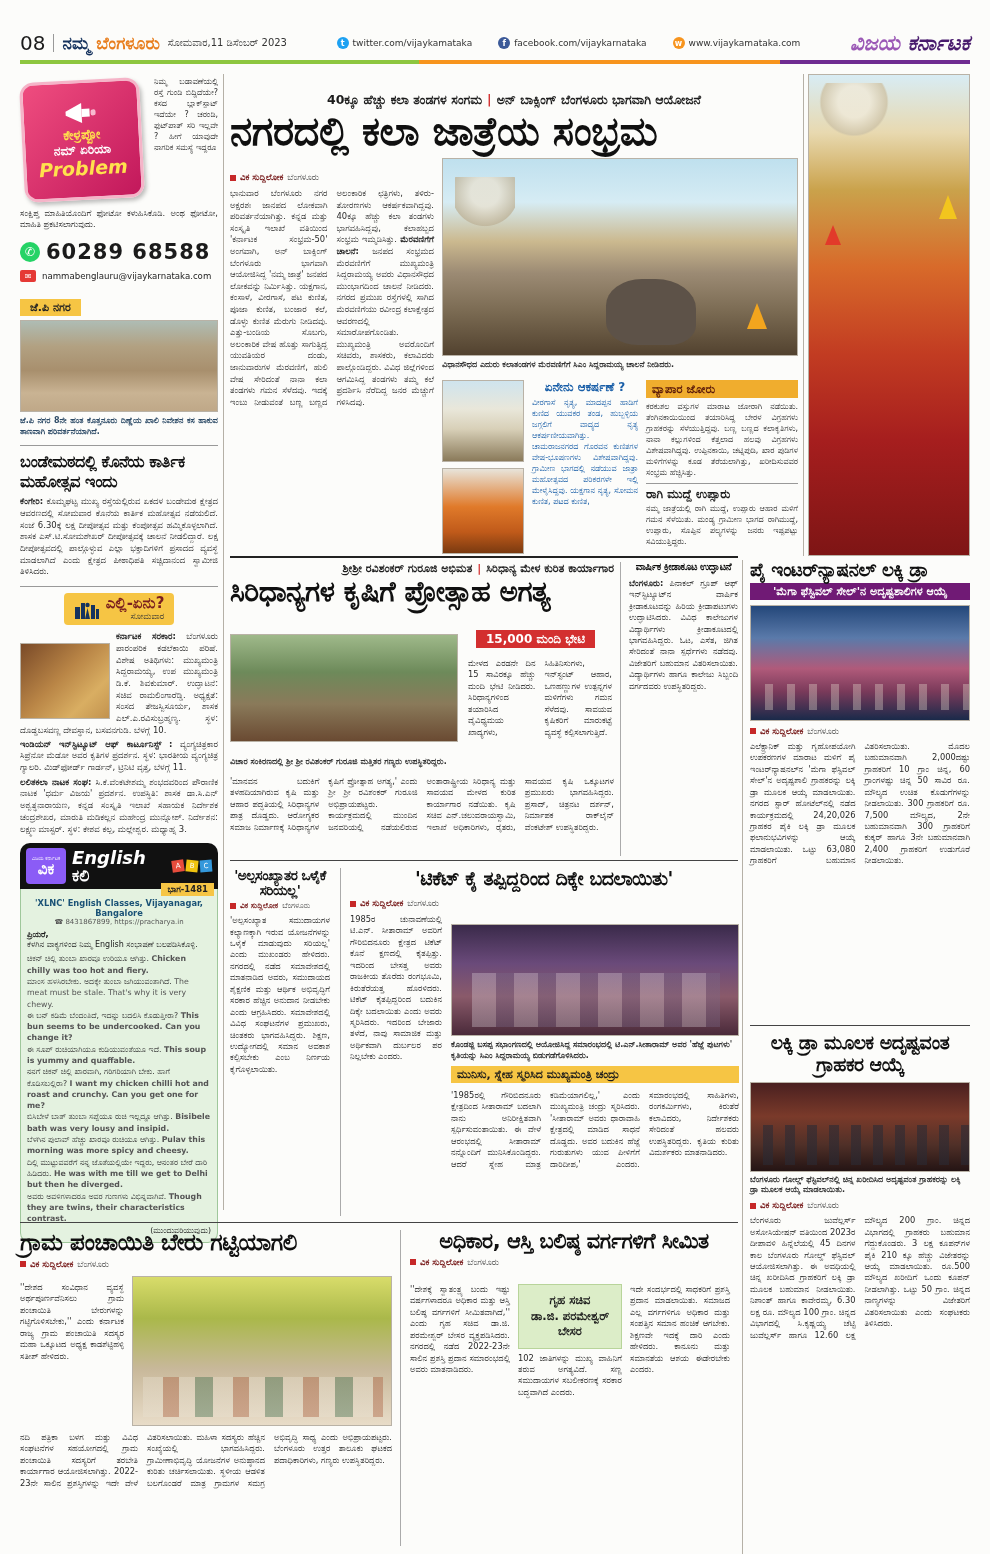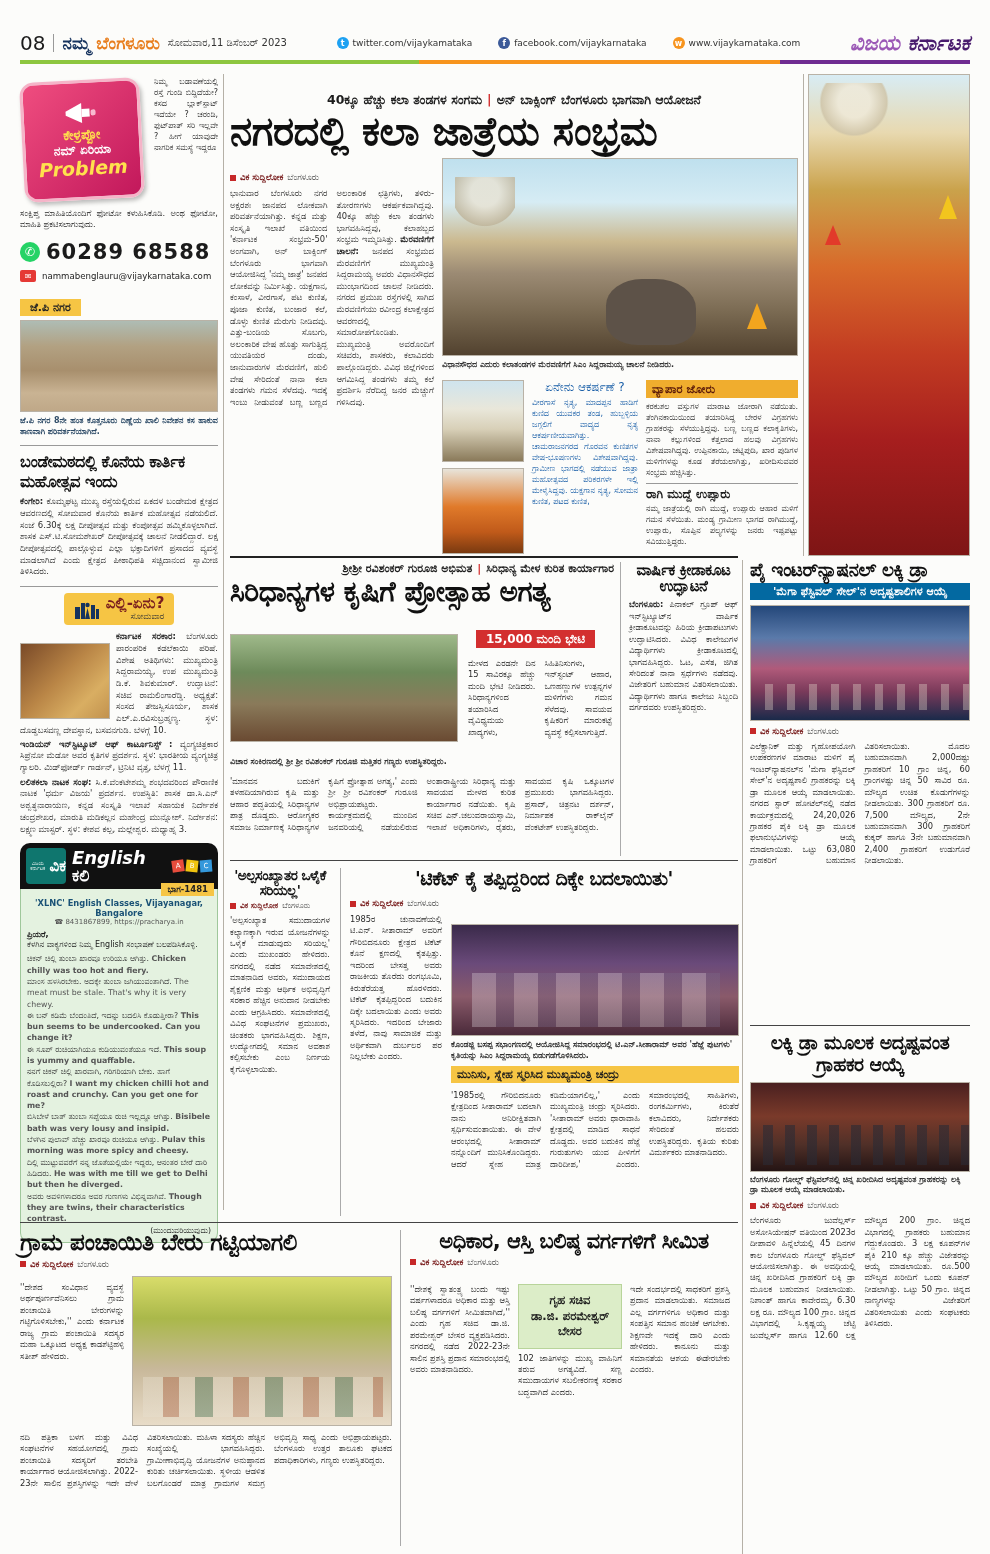--- a/index.html
+++ b/index.html
@@ -121,21 +121,21 @@
     <div class="kn" style="font-size:8.5px;margin-top:2px;">
       <span class="b">ಇಂಡಿಯನ್ ಇನ್‌ಸ್ಟಿಟ್ಯೂಟ್ ಆಫ್ ಕಾರ್ಟೂನಿಸ್ಟ್ :</span> <span>ವ್ಯಂಗ್ಯಚಿತ್ರಕಾರ ಸಿಪ್ರೆನೋ ಮೆಡೋ ಅವರ ಕೃತಿಗಳ ಪ್ರದರ್ಶನ. ಸ್ಥಳ: ಭಾರತೀಯ ವ್ಯಂಗ್ಯಚಿತ್ರ ಗ್ಯಾಲರಿ. ಮಿಡ್‌ಫೋರ್ಡ್ ಗಾರ್ಡನ್, ಟ್ರಿನಿಟಿ ವೃತ್ತ, ಬೆಳಗ್ಗೆ 11.</span>
     </div>
     <div class="kn" style="font-size:8.5px;margin-top:3px;">
       <span class="b">ಲಲಿತಕಲಾ ನಾಟಕ ಸಂಘ:</span> <span>ಸಿ.ಕೆ.ವೆಂಕಟೇಶಮ್ಮ ಶಂಭದವರಿಂದ ಪೌರಾಣಿಕ ನಾಟಕ 'ಧರ್ಮ ವಿಜಯ' ಪ್ರದರ್ಶನ. ಉಪಸ್ಥಿತಿ: ಶಾಸಕ ಡಾ.ಸಿ.ಎನ್ ಅಶ್ವತ್ಥನಾರಾಯಣ, ಕನ್ನಡ ಸಂಸ್ಕೃತಿ ಇಲಾಖೆ ಸಹಾಯಕ ನಿರ್ದೇಶಕ ಚಂದ್ರಶೇಖರ, ಮಾರುತಿ ಮಡಿಕಲ್ಲನ ಮಹೇಂದ್ರ ಮುನ್ನೋಶ್. ನಿರ್ದೇಶನ: ಲಕ್ಷ್ಮಣ ಮಾಸ್ಟರ್. ಸ್ಥಳ: ಕೇಶವ ಕಲ್ಪ, ಮಲ್ಲೇಶ್ವರ. ಮಧ್ಯಾಹ್ನ 3.</span>
     </div>
 
     
     <div style="margin-top:8px;">
       <div style="background:#111;border-radius:10px 10px 0 0;padding:5px 6px;display:flex;align-items:center;gap:6px;position:relative;">
-        <span style="background:#0f766e;border-radius:4px;width:40px;height:36px;display:flex;flex-direction:row;align-items:center;justify-content:center;color:#fff;">
+        <span style="background:#8b5cf6;border-radius:4px;width:40px;height:36px;display:flex;flex-direction:column;align-items:center;justify-content:center;color:#fff;">
           <span style="font-size:5px;line-height:1.1;text-align:center;">ವಿಜಯ ಕರ್ನಾಟಕ</span>
           <span style="font-size:15px;font-weight:bold;line-height:1;">ವಿಕ</span>
         </span>
         <span>
           <span style="color:#fff;font-size:18px;font-weight:bold;font-style:italic;display:block;line-height:1;">English</span>
           <span style="color:#fff;font-size:16px;font-weight:bold;display:block;line-height:1.1;">ಕಲಿ</span>
         </span>
         <span style="margin-left:auto;display:flex;gap:2px;">
           <span style="width:12px;height:12px;background:#e74c3c;color:#fff;font-size:7px;display:inline-flex;align-items:center;justify-content:center;transform:rotate(-8deg);">A</span>
           <span style="width:12px;height:12px;background:#f1c40f;color:#fff;font-size:7px;display:inline-flex;align-items:center;justify-content:center;transform:rotate(6deg);">B</span>
@@ -188,21 +188,21 @@
       <div style="position:absolute;left:12px;top:18px;width:60px;height:52px;background:radial-gradient(circle at 50% 30%,#e8e2d2 0 30%,#bfb49a 70%,transparent 72%);opacity:.8;"></div>
       <div style="position:absolute;right:30px;bottom:26px;width:0;height:0;border-left:10px solid transparent;border-right:10px solid transparent;border-bottom:26px solid #f2a51e;"></div>
       <div style="position:absolute;left:46%;bottom:10px;width:90px;height:66px;border-radius:40% 45% 30% 35%;background:#5d5248;"></div>
     </div>
     <div class="cap" style="position:absolute;left:212px;top:268px;width:356px;">ವಿಧಾನಸೌಧದ ಎದುರು ಕಲಾತಂಡಗಳ ಮೆರವಣಿಗೆಗೆ ಸಿಎಂ ಸಿದ್ದರಾಮಯ್ಯ ಚಾಲನೆ ನೀಡಿದರು.</div>
 
     <div class="photo" style="position:absolute;left:212px;top:288px;width:82px;height:82px;background:linear-gradient(180deg,#cfe4ee 0%,#e9e7da 35%,#d8d0b8 60%,#8a7a5a 100%);"></div>
     <div class="photo" style="position:absolute;left:212px;top:376px;width:82px;height:86px;background:linear-gradient(180deg,#e8e4da 0%,#e07a2a 45%,#c05a1a 75%,#7a3a10 100%);"></div>
 
     <div style="position:absolute;left:302px;top:288px;width:106px;height:174px;">
-      <div style="font-size:12px;font-weight:normal;color:#1a5fa8;text-align:center;">ಏನೇನು ಆಕರ್ಷಣೆ ?</div>
+      <div style="font-size:12px;font-weight:bold;color:#1a5fa8;text-align:center;">ಏನೇನು ಆಕರ್ಷಣೆ ?</div>
       <div class="kn" style="font-size:8px;color:#1a5fa8;margin-top:3px;">ವೀರಗಾಸೆ ನೃತ್ಯ, ಮಾದಪ್ಪನ ಹಾಡಿಗೆ ಕುಣಿದ ಯುವಕರ ತಂಡ, ಹುಬ್ಬಳ್ಳಿಯ ಜಗ್ಗಲಿಗೆ ವಾದ್ಯದ ನೃತ್ಯ ಆಕರ್ಷಣೀಯವಾಗಿತ್ತು. ಚಾಮರಾಜನಗರದ ಗೊರವನ ಕುಣಿತಗಳ ವೇಷ-ಭೂಷಣಗಳು ವಿಶೇಷವಾಗಿದ್ದವು. ಗ್ರಾಮೀಣ ಭಾಗದಲ್ಲಿ ನಡೆಯುವ ಜಾತ್ರಾ ಮಹೋತ್ಸವದ ಪರಿಕರಗಳೇ ಇಲ್ಲಿ ಮೇಳೈಸಿದ್ದವು. ಯಕ್ಷಗಾನ ನೃತ್ಯ, ಸೋಮನ ಕುಣಿತ, ಪಟದ ಕುಣಿತ,</div>
     </div>
 
     <div style="position:absolute;left:416px;top:288px;width:152px;">
       <div style="background:#f0ad2e;padding:2px 6px;font-size:11.5px;font-weight:bold;color:#5a1a0a;">ವ್ಯಾಪಾರ ಜೋರು</div>
       <div class="kn" style="font-size:8px;margin-top:3px;">ಕರಕುಶಲ ವಸ್ತುಗಳ ಮಾರಾಟ ಜೋರಾಗಿ ನಡೆಯಿತು. ತೆಂಗಿನಕಾಯಿಯಿಂದ ತಯಾರಿಸಿದ್ದ ಬೇರಳ ವಿಗ್ರಹಗಳು ಗ್ರಾಹಕರನ್ನು ಸೆಳೆಯುತ್ತಿದ್ದವು. ಬಣ್ಣ ಬಣ್ಣದ ಕಲಾಕೃತಿಗಳು, ನಾನಾ ಕಲ್ಲುಗಳಿಂದ ಕೆತ್ತಲಾದ ಹಲವು ವಿಗ್ರಹಗಳು ವಿಶೇಷವಾಗಿದ್ದವು. ಉಪ್ಪಿನಕಾಯಿ, ಚಟ್ನಿಪುಡಿ, ಖಾರ ಪುಡಿಗಳ ಮಳಿಗೆಗಳನ್ನು ಕೂಡ ತೆರೆಯಲಾಗಿತ್ತು, ಖರೀದಿಸುವವರ ಸಂಭ್ರಮ ಹೆಚ್ಚಿಸಿತ್ತು.</div>
       <div style="border-top:1px solid #999;margin-top:5px;padding-top:3px;font-size:12px;font-weight:bold;">ರಾಗಿ ಮುದ್ದೆ ಉಪ್ಸಾರು</div>
       <div class="kn" style="font-size:8px;margin-top:2px;">ನಮ್ಮ ಜಾತ್ರೆಯಲ್ಲಿ ರಾಗಿ ಮುದ್ದೆ, ಉಪ್ಸಾರು ಆಹಾರ ಮಳಿಗೆ ಗಮನ ಸೆಳೆಯಿತು. ಮಂಡ್ಯ ಗ್ರಾಮೀಣ ಭಾಗದ ರಾಗಿಮುದ್ದೆ, ಉಪ್ಸಾರು, ಸೊಪ್ಪಿನ ಪಲ್ಯಗಳನ್ನು ಜನರು ಇಷ್ಟಪಟ್ಟು ಸವಿಯುತ್ತಿದ್ದರು.</div>
     </div>
   </div>
@@ -218,21 +218,21 @@
     <div class="kicker" style="width:384px;font-size:11px;text-align:right;">
       <span>ಶ್ರೀಶ್ರೀ ರವಿಶಂಕರ್ ಗುರೂಜಿ ಅಭಿಮತ</span><span class="kpipe">|</span><span>ಸಿರಿಧಾನ್ಯ ಮೇಳ ಕುರಿತ ಕಾರ್ಯಾಗಾರ</span>
     </div>
     <div class="headline" style="font-size:28px;width:384px;margin-top:2px;">ಸಿರಿಧಾನ್ಯಗಳ ಕೃಷಿಗೆ ಪ್ರೋತ್ಸಾಹ ಅಗತ್ಯ</div>
     <div class="abs" style="left:246px;top:68px;background:#d32f2f;color:#fff;font-size:12px;font-weight:bold;padding:2px 10px;">15,000 ಮಂದಿ ಭೇಟಿ</div>
     <div class="photo abs" style="left:0;top:72px;width:228px;height:108px;background:linear-gradient(180deg,#9fb98a 0%,#6d8a5a 35%,#8a7a5a 65%,#6a4a32 100%);"></div>
     <div class="cap abs" style="left:0;top:184px;width:228px;margin-top:11px;">ವಿಚಾರ ಸಂಕಿರಣದಲ್ಲಿ ಶ್ರೀ ಶ್ರೀ ರವಿಶಂಕರ್ ಗುರೂಜಿ ಮತ್ತಿತರ ಗಣ್ಯರು ಉಪಸ್ಥಿತರಿದ್ದರು.</div>
     <div class="kn colgap abs" style="left:238px;top:96px;width:144px;height:112px;column-count:2;font-size:8.3px;">ಮೇಳದ ಎರಡನೇ ದಿನ 15 ಸಾವಿರಕ್ಕೂ ಹೆಚ್ಚು ಮಂದಿ ಭೇಟಿ ನೀಡಿದರು. ಸಿರಿಧಾನ್ಯಗಳಿಂದ ತಯಾರಿಸಿದ ವೈವಿಧ್ಯಮಯ ಖಾದ್ಯಗಳು, ಸಿಹಿತಿನಿಸುಗಳು, ಇನ್‌ಸ್ಟಂಟ್ ಆಹಾರ, ಒಣಹಣ್ಣುಗಳ ಉತ್ಪನ್ನಗಳ ಮಳಿಗೆಗಳು ಗಮನ ಸೆಳೆದವು. ಸಾವಯವ ಕೃಷಿಕರಿಗೆ ಮಾರುಕಟ್ಟೆ ವ್ಯವಸ್ಥೆ ಕಲ್ಪಿಸಲಾಗುತ್ತಿದೆ.</div>
     <div class="kn colgap abs" style="left:0;top:214px;width:384px;height:80px;column-count:4;font-size:8.3px;">'ಮಾನವನ ಬದುಕಿಗೆ ತಳಹದಿಯಾಗಿರುವ ಕೃಷಿ ಮತ್ತು ಆಹಾರ ಪದ್ಧತಿಯಲ್ಲಿ ಸಿರಿಧಾನ್ಯಗಳ ಪಾತ್ರ ದೊಡ್ಡದು. ಆರೋಗ್ಯಕರ ಸಮಾಜ ನಿರ್ಮಾಣಕ್ಕೆ ಸಿರಿಧಾನ್ಯಗಳ ಕೃಷಿಗೆ ಪ್ರೋತ್ಸಾಹ ಅಗತ್ಯ,' ಎಂದು ಶ್ರೀ ಶ್ರೀ ರವಿಶಂಕರ್ ಗುರೂಜಿ ಅಭಿಪ್ರಾಯಪಟ್ಟರು. ಕಾರ್ಯಕ್ರಮದಲ್ಲಿ ಮುಂದಿನ ಜನವರಿಯಲ್ಲಿ ನಡೆಯಲಿರುವ ಅಂತಾರಾಷ್ಟ್ರೀಯ ಸಿರಿಧಾನ್ಯ ಮತ್ತು ಸಾವಯವ ಮೇಳದ ಕುರಿತ ಕಾರ್ಯಾಗಾರ ನಡೆಯಿತು. ಕೃಷಿ ಸಚಿವ ಎನ್.ಚಲುವರಾಯಸ್ವಾಮಿ, ಇಲಾಖೆ ಅಧಿಕಾರಿಗಳು, ರೈತರು, ಸಾವಯವ ಕೃಷಿ ಒಕ್ಕೂಟಗಳ ಪ್ರಮುಖರು ಭಾಗವಹಿಸಿದ್ದರು. ಪ್ರಸಾದ್, ಚಿತ್ರನಟ ದರ್ಶನ್, ನಿರ್ಮಾಪಕ ರಾಕ್‌ಲೈನ್ ವೆಂಕಟೇಶ್ ಉಪಸ್ಥಿತರಿದ್ದರು.</div>
     <div class="abs" style="left:390px;top:0;width:118px;height:294px;border-left:1px solid #aaa;padding-left:8px;">
-      <div class="headline" style="font-size:15px;text-align:center;">ವಾರ್ಷಿಕ ಕ್ರೀಡಾಕೂಟ ಉದ್ಘಾಟನೆ</div>
+      <div class="headline" style="font-size:10px;text-align:center;">ವಾರ್ಷಿಕ ಕ್ರೀಡಾಕೂಟ ಉದ್ಘಾಟನೆ</div>
       <div class="kn" style="font-size:8.3px;margin-top:5px;"><span class="b">ಬೆಂಗಳೂರು:</span> <span>ಪಿನಾಕಲ್ ಗ್ರೂಪ್ ಆಫ್ ಇನ್‌ಸ್ಟಿಟ್ಯೂಟ್‌ನ ವಾರ್ಷಿಕ ಕ್ರೀಡಾಕೂಟವನ್ನು ಹಿರಿಯ ಕ್ರೀಡಾಪಟುಗಳು ಉದ್ಘಾಟಿಸಿದರು. ವಿವಿಧ ಕಾಲೇಜುಗಳ ವಿದ್ಯಾರ್ಥಿಗಳು ಕ್ರೀಡಾಕೂಟದಲ್ಲಿ ಭಾಗವಹಿಸಿದ್ದರು. ಓಟ, ಎಸೆತ, ಜಿಗಿತ ಸೇರಿದಂತೆ ನಾನಾ ಸ್ಪರ್ಧೆಗಳು ನಡೆದವು. ವಿಜೇತರಿಗೆ ಬಹುಮಾನ ವಿತರಿಸಲಾಯಿತು. ವಿದ್ಯಾರ್ಥಿಗಳು ಹಾಗೂ ಕಾಲೇಜು ಸಿಬ್ಬಂದಿ ವರ್ಗದವರು ಉಪಸ್ಥಿತರಿದ್ದರು.</span></div>
     </div>
   </div>
 
   <div class="hr" style="left:230px;top:860px;width:508px;height:1px;background:#444;"></div>
   <div class="abs" style="left:230px;top:868px;width:508px;height:348px;">
     <div class="abs" style="left:0;top:0;width:100px;height:348px;">
       <div class="headline" style="font-size:13.5px;text-align:center;">'ಅಲ್ಪಸಂಖ್ಯಾತರ ಒಳೈಕೆ ಸರಿಯಲ್ಲ'</div>
       <div class="byrow" style="margin-top:4px;font-size:7.5px;">
         <span class="redsq"></span>
@@ -288,21 +288,21 @@
         <div>ಡಾ.ಜಿ. ಪರಮೇಶ್ವರ್</div>
         <div>ಬೇಸರ</div>
       </div>
       <div class="kn" style="font-size:8.3px;margin-top:4px;">102 ಜಾತಿಗಳನ್ನು ಮುಖ್ಯ ವಾಹಿನಿಗೆ ತರುವ ಅಗತ್ಯವಿದೆ. ಸಣ್ಣ ಸಮುದಾಯಗಳ ಸಬಲೀಕರಣಕ್ಕೆ ಸರಕಾರ ಬದ್ಧವಾಗಿದೆ ಎಂದರು.</div>
     </div>
     <div class="kn abs" style="left:229px;top:54px;width:100px;height:260px;font-size:8.3px;">ಇದೇ ಸಂದರ್ಭದಲ್ಲಿ ಸಾಧಕರಿಗೆ ಪ್ರಶಸ್ತಿ ಪ್ರದಾನ ಮಾಡಲಾಯಿತು. ಸಮಾಜದ ಎಲ್ಲ ವರ್ಗಗಳಿಗೂ ಅಧಿಕಾರ ಮತ್ತು ಸಂಪತ್ತಿನ ಸಮಾನ ಹಂಚಿಕೆ ಆಗಬೇಕು. ಶಿಕ್ಷಣವೇ ಇದಕ್ಕೆ ದಾರಿ ಎಂದು ಹೇಳಿದರು. ಕಾನೂನು ಮತ್ತು ಸಮಾನತೆಯ ಆಶಯ ಈಡೇರಬೇಕು ಎಂದರು.</div>
   </div>
 
   <div class="abs" style="left:750px;top:560px;width:220px;height:994px;">
     <div class="headline" style="font-size:18.5px;">ಪೈ ಇಂಟರ್‌ನ್ಯಾಷನಲ್ ಲಕ್ಕಿ ಡ್ರಾ</div>
-    <div style="background:#0369a1;color:#fff;font-size:11px;font-weight:bold;text-align:center;padding:2px 2px;margin-top:3px;">'ಮೆಗಾ ಫೆಸ್ಟಿವಲ್ ಸೇಲ್'ನ ಅದೃಷ್ಟಶಾಲಿಗಳ ಆಯ್ಕೆ</div>
+    <div style="background:#701a75;color:#fff;font-size:11px;font-weight:bold;text-align:center;padding:2px 2px;margin-top:3px;">'ಮೆಗಾ ಫೆಸ್ಟಿವಲ್ ಸೇಲ್'ನ ಅದೃಷ್ಟಶಾಲಿಗಳ ಆಯ್ಕೆ</div>
     <div class="photo" style="height:116px;margin-top:5px;background:linear-gradient(180deg,#24477a 0%,#5a7aaa 28%,#b05a7a 55%,#7a3a5a 75%,#1a2a4a 100%);">
       <div style="width:100%;height:26px;margin-top:78px;background:repeating-linear-gradient(90deg,transparent 0 14px,#e8e0d0 14px 22px);opacity:.35;"></div>
     </div>
     <div class="byrow" style="margin-top:5px;">
       <span class="redsq"></span>
       <span class="byname">ವಿಕ ಸುದ್ದಿಲೋಕ</span>
       <span class="byplace">ಬೆಂಗಳೂರು</span>
     </div>
     <div class="kn colgap" style="margin-top:4px;height:276px;column-count:2;font-size:8.3px;">ಎಲೆಕ್ಟ್ರಾನಿಕ್ ಮತ್ತು ಗೃಹೋಪಯೋಗಿ ಉಪಕರಣಗಳ ಮಾರಾಟ ಮಳಿಗೆ ಪೈ ಇಂಟರ್‌ನ್ಯಾಷನಲ್‌ನ 'ಮೆಗಾ ಫೆಸ್ಟಿವಲ್ ಸೇಲ್'ನ ಅದೃಷ್ಟಶಾಲಿ ಗ್ರಾಹಕರನ್ನು ಲಕ್ಕಿ ಡ್ರಾ ಮೂಲಕ ಆಯ್ಕೆ ಮಾಡಲಾಯಿತು. ನಗರದ ಸ್ಟಾರ್ ಹೋಟೆಲ್‌ನಲ್ಲಿ ನಡೆದ ಕಾರ್ಯಕ್ರಮದಲ್ಲಿ 24,20,026 ಗ್ರಾಹಕರ ಪೈಕಿ ಲಕ್ಕಿ ಡ್ರಾ ಮೂಲಕ ಫಲಾನುಭವಿಗಳನ್ನು ಆಯ್ಕೆ ಮಾಡಲಾಯಿತು. ಒಟ್ಟು 63,080 ಗ್ರಾಹಕರಿಗೆ ಬಹುಮಾನ ವಿತರಿಸಲಾಯಿತು. ಮೊದಲ ಬಹುಮಾನವಾಗಿ 2,000ದಷ್ಟು ಗ್ರಾಹಕರಿಗೆ 10 ಗ್ರಾಂ ಚಿನ್ನ, 60 ಗ್ರಾಂಗಳಷ್ಟು ಚಿನ್ನ 50 ಸಾವಿರ ರೂ. ಮೌಲ್ಯದ ಉಚಿತ ಕೊಡುಗೆಗಳನ್ನು ನೀಡಲಾಯಿತು. 300 ಗ್ರಾಹಕರಿಗೆ ರೂ. 7,500 ಮೌಲ್ಯದ, 2ನೇ ಬಹುಮಾನವಾಗಿ 300 ಗ್ರಾಹಕರಿಗೆ ಕುಕ್ಕರ್ ಹಾಗೂ 3ನೇ ಬಹುಮಾನವಾಗಿ 2,400 ಗ್ರಾಹಕರಿಗೆ ಉಡುಗೊರೆ ನೀಡಲಾಯಿತು.</div>
 

